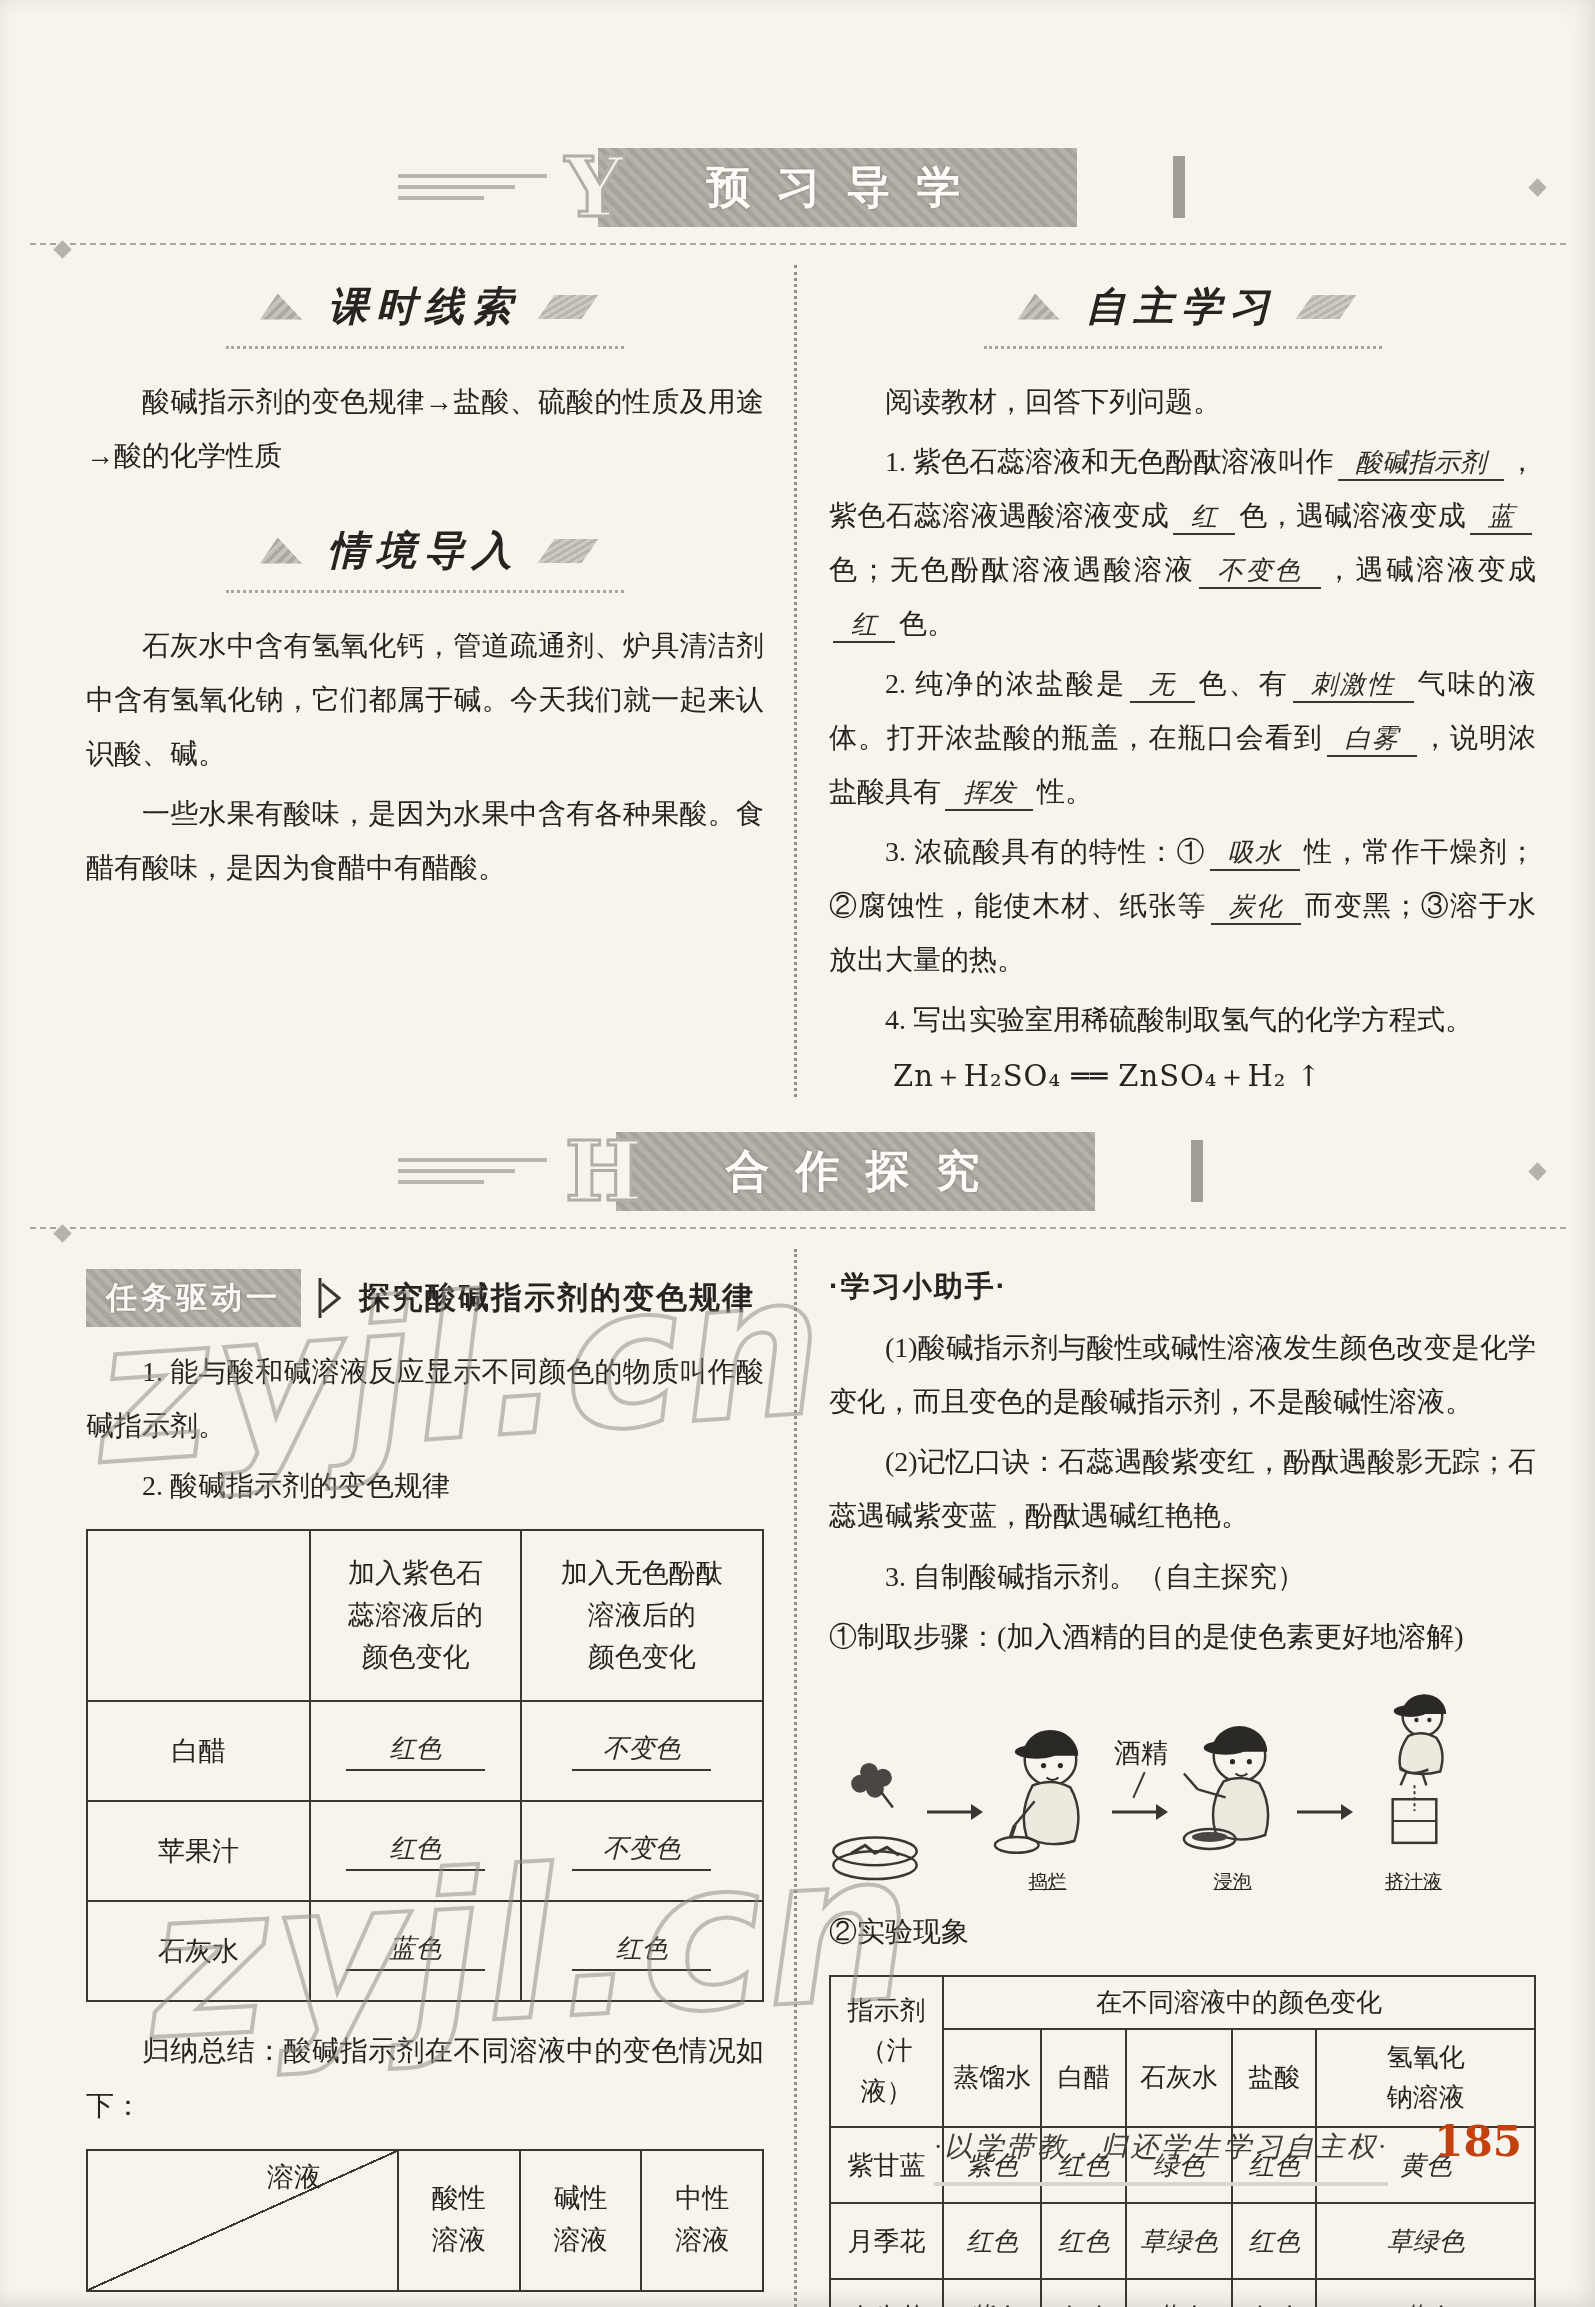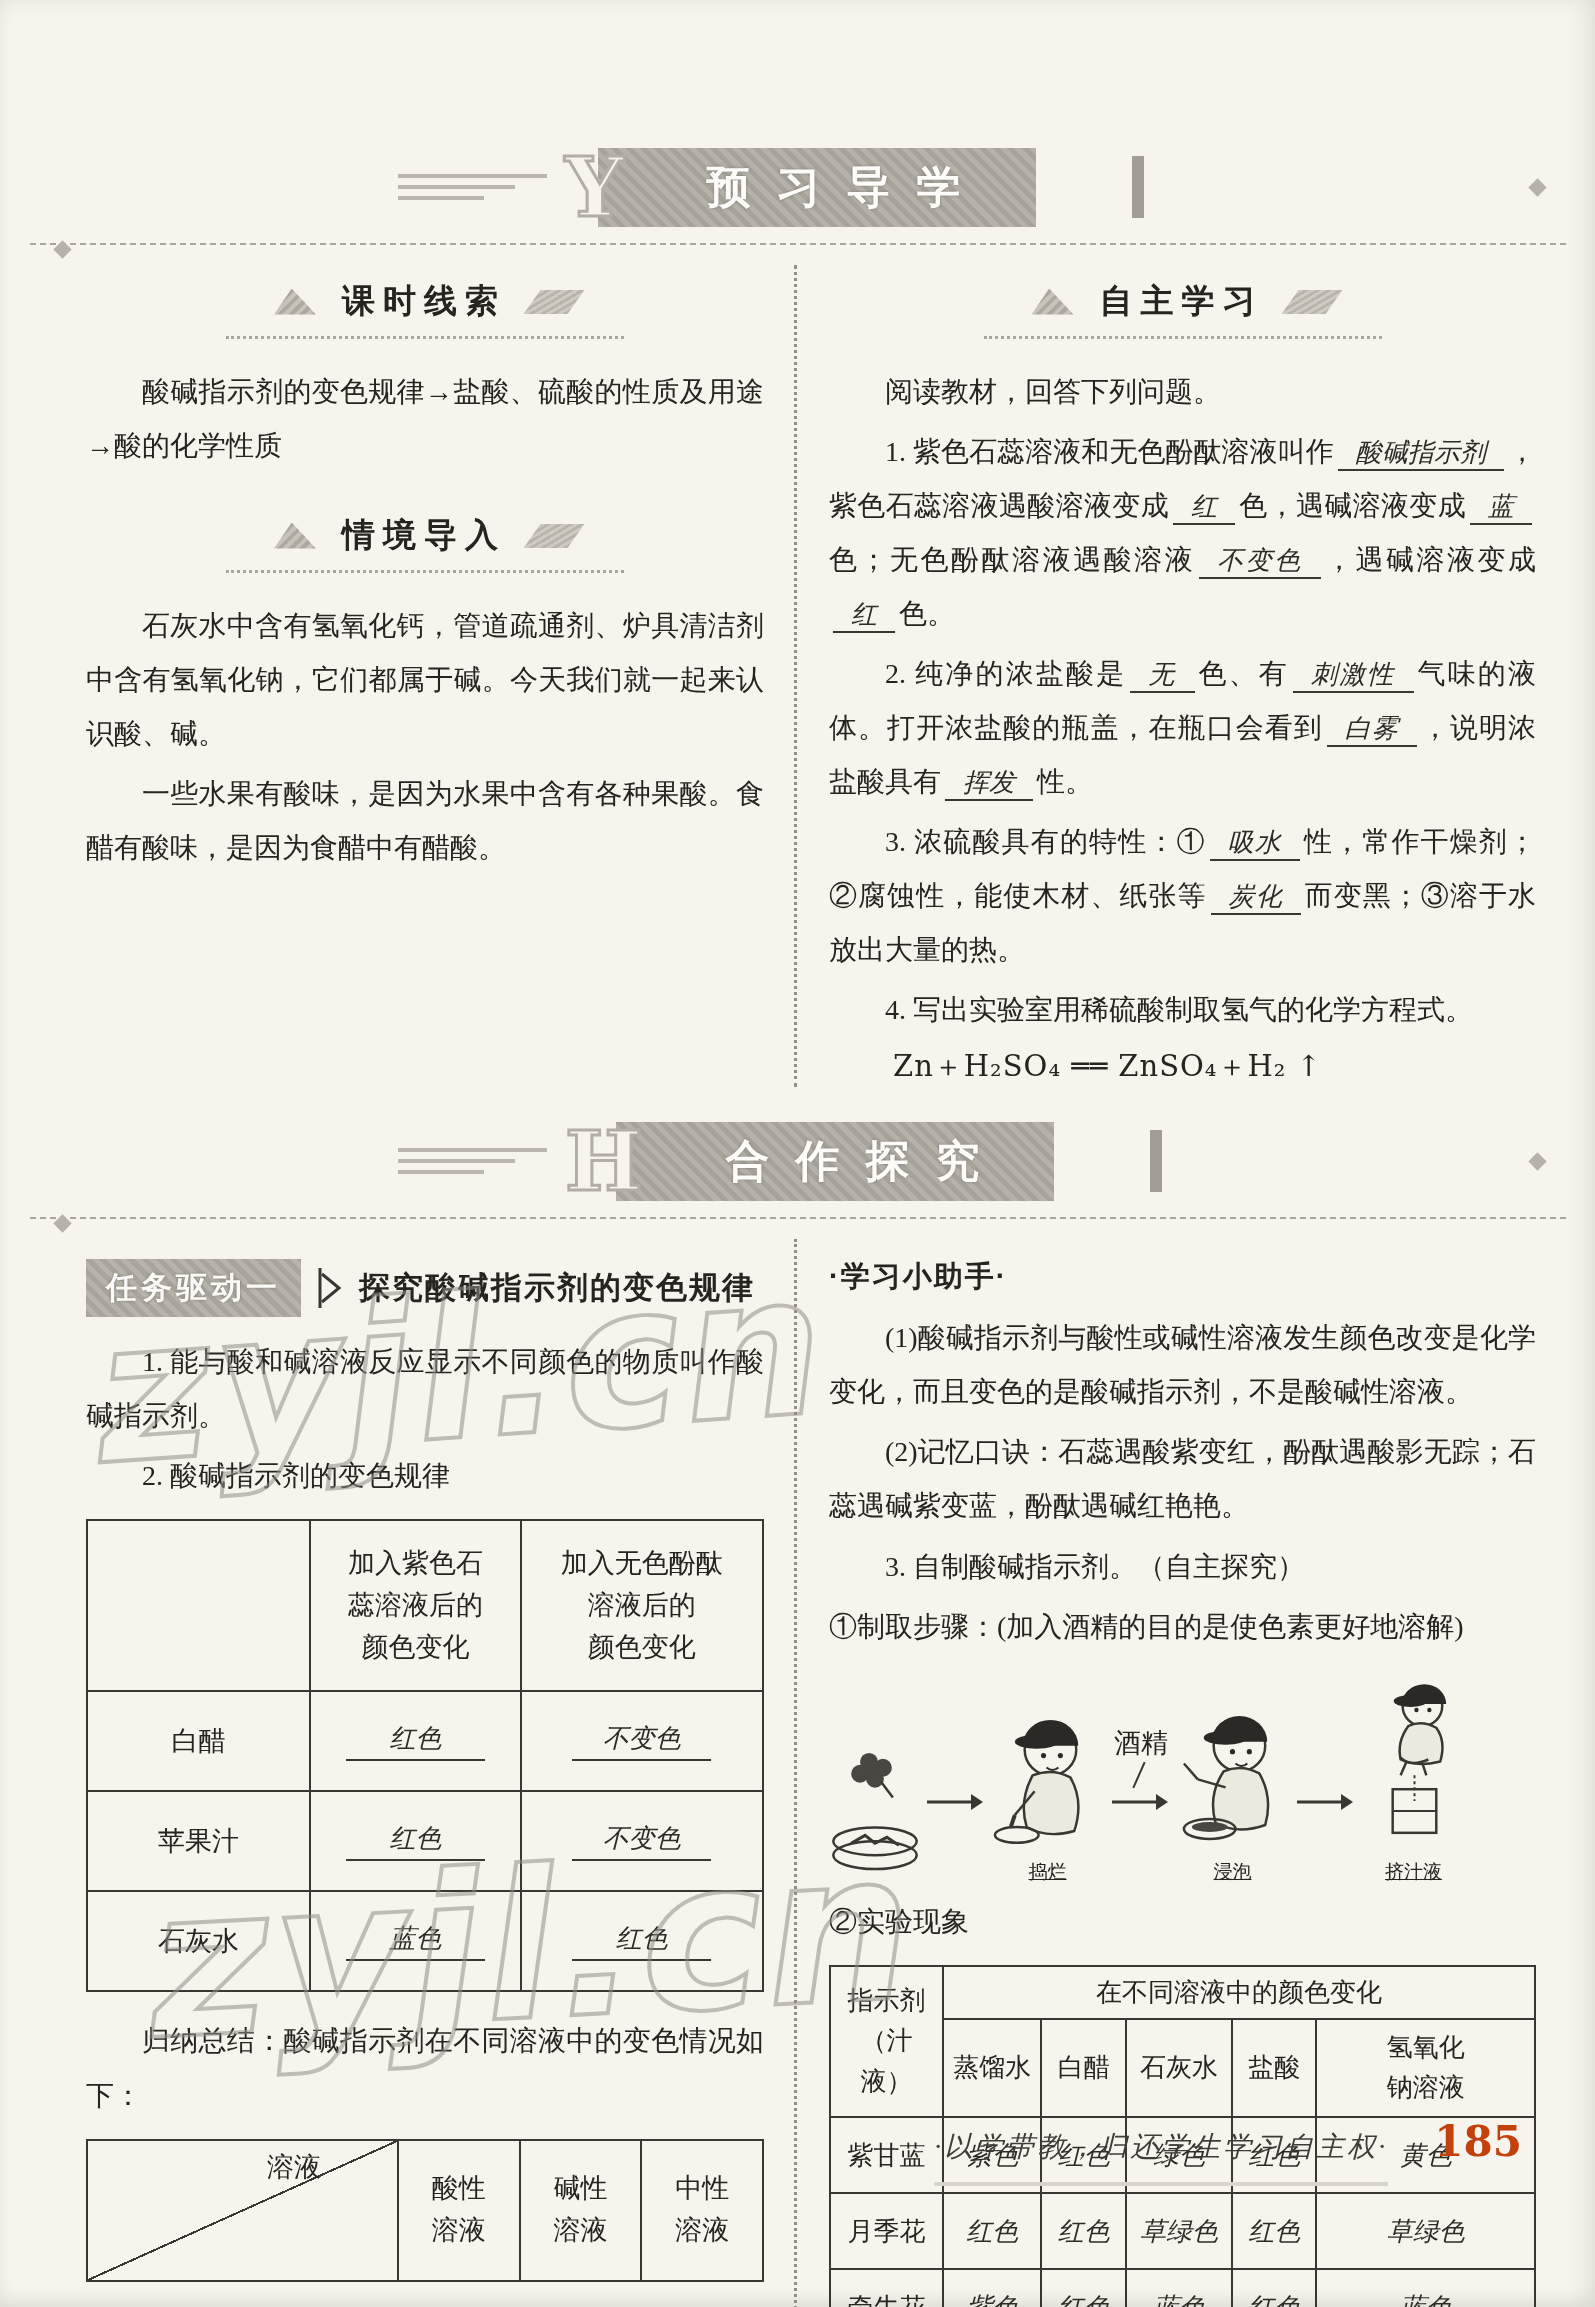--- a/index.html
+++ b/index.html
@@ -12,34 +12,34 @@
   .b-row{position:absolute;left:0;top:0;width:100%;display:flex;align-items:center;}
   .b-lines{display:flex;flex-direction:column;gap:7px;margin-left:398px;margin-right:18px;}
   .b-lines i{display:block;height:4px;background:#bcb7ae;}
   .b-lines i:nth-child(1){width:149px;}
   .b-lines i:nth-child(2){width:117px;}
   .b-lines i:nth-child(3){width:86px;}
   .b-letter{font-family:"DejaVu Serif",serif;font-size:82px;font-weight:700;line-height:80px;
             color:#f7f4ed;-webkit-text-stroke:3px #b3aea5;margin-right:-26px;z-index:2;}
   .b-box{background:repeating-linear-gradient(45deg,#b7b2a9 0 5px,#a8a39a 5px 10px);
          color:#fdfcf9;font-family:"Liberation Sans","DejaVu Sans",sans-serif;font-weight:700;
-         font-size:44px;letter-spacing:26px;padding:10px 49px 10px 109px;text-shadow:0 0 3px rgba(90,86,80,.55);}
+         font-size:44px;letter-spacing:26px;padding:10px 90px 10px 109px;text-shadow:0 0 3px rgba(90,86,80,.55);}
   .b-endbar{width:12px;height:62px;background:#a39e95;margin-left:96px;}
   .b-rule{position:absolute;left:30px;right:30px;bottom:-6px;border-bottom:2px dashed #aaa59c;}
   .dia{position:absolute;width:13px;height:13px;background:#b7b2a9;transform:rotate(45deg);}
   .dia.l{left:26px;bottom:-13px;}
   .dia.r{right:22px;top:-62px;}
   
   .cols{display:grid;grid-template-columns:708px 1fr;margin:26px 60px 0 86px;}
   .col.left{padding-right:30px;}
   .col.right{border-left:3px dotted #948f86;padding-left:32px;}
   
   .sec-head{width:398px;margin:14px auto 26px;display:flex;justify-content:center;align-items:center;
             gap:26px;border-bottom:3px dotted #a9a49c;padding-bottom:12px;}
-  .sec-title{font-family:"Liberation Sans","DejaVu Sans",sans-serif;font-weight:700;font-size:33px;letter-spacing:8px;}
+  .sec-title{font-family:"Liberation Sans","DejaVu Sans",sans-serif;font-weight:700;font-size:40px;letter-spacing:8px;font-style:italic;}
   .deco{display:inline-block;background:repeating-linear-gradient(135deg,#c8c3ba 0 4px,#aeA99f 4px 8px);}
   .deco-l{width:42px;height:26px;clip-path:polygon(0 100%,42% 0,100% 100%);}
   .deco-r{width:44px;height:24px;transform:skewX(-35deg);opacity:.85;}
   
   .body{font-size:28px;line-height:1.93;margin:0 0 6px;text-align:justify;}
   .indent{text-indent:2em;}
   .blank{font-style:italic;border-bottom:2px solid #3a3732;padding:0 18px 2px;margin:0 4px;font-size:26px;color:#2e2b26;}
   .equation{font-size:29px;margin:10px 0 0 64px;letter-spacing:1px;font-family:"DejaVu Serif",serif;}
   .helper-title{font-family:"Liberation Sans","DejaVu Sans",sans-serif;font-weight:700;font-size:29px;margin:18px 0 14px;letter-spacing:2px;}
   

